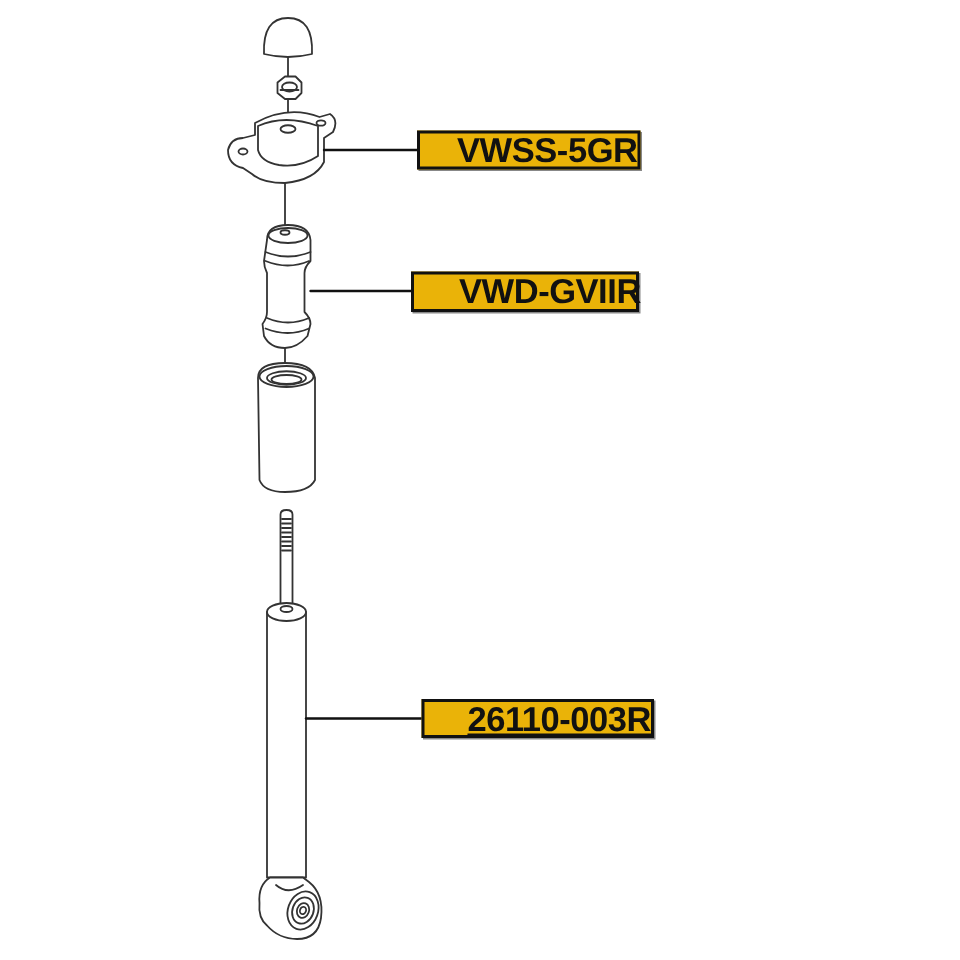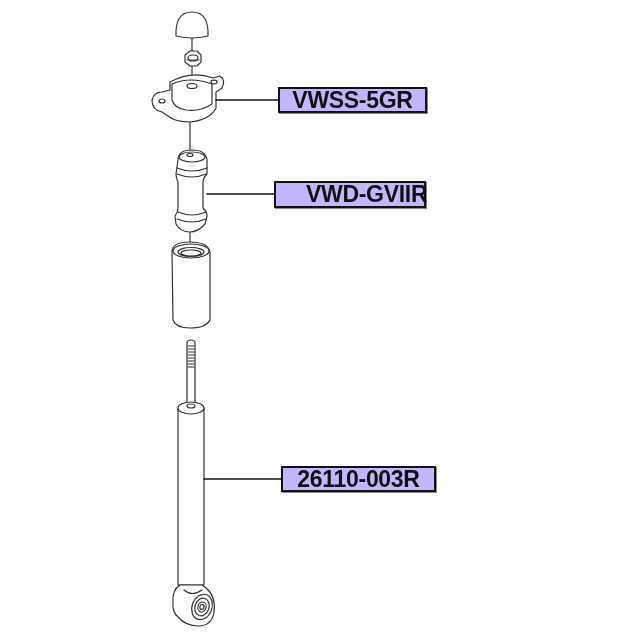--- a/index.html
+++ b/index.html
@@ -1,28 +1,28 @@
 <!DOCTYPE html>
 <html><head>
   <meta charset="utf-8">
   <style>
     html, body { margin: 0; padding: 0; background: #ffffff; }
     body { width: 640px; height: 640px; position: relative; overflow: hidden; font-family: "Liberation Sans", sans-serif; }
     #canvas { position: absolute; left: 0; top: 0; width: 640px; height: 640px; }
     .label-box {
       position: absolute;
       border: 2px solid #111111;
-      background: #c4b5fd;
+      background: #eab308;
       box-sizing: border-box;
       font-family: "Liberation Sans", sans-serif;
       font-weight: bold;
       font-size: 23px;
       line-height: 22px;
       color: #111111;
-      text-align: center;
+      text-align: right;
       letter-spacing: -0.3px;
       white-space: nowrap;
       box-shadow: 1px 1px 0 #888;
     }
   </style>
 </head>
 <body>
 
 <svg id="canvas" width="640" height="640" viewBox="0 0 640 640" xmlns="http://www.w3.org/2000/svg">
   <g fill="#ffffff" stroke="#333333" stroke-width="1.2" stroke-linejoin="round" stroke-linecap="round">
@@ -102,15 +102,15 @@
 </svg>
 
 <div class="label-box" style="left:278px; top:87px; width:149px; height:26px;">
   <span>VWSS-5GR</span>
 </div>
 
 <div class="label-box" style="left:274px; top:181px; width:152px; height:27px;padding-left:30px;">
   <span>VWD-GVIIR</span>
 </div>
 
-<div class="label-box" style="left:281px; top:466px; width:155px; height:26px;">
+<div class="label-box" style="left:281px; top:466px; width:155px; height:26px;text-decoration:underline;">
   <span>26110-003R</span>
 </div>
 
 </body></html>

